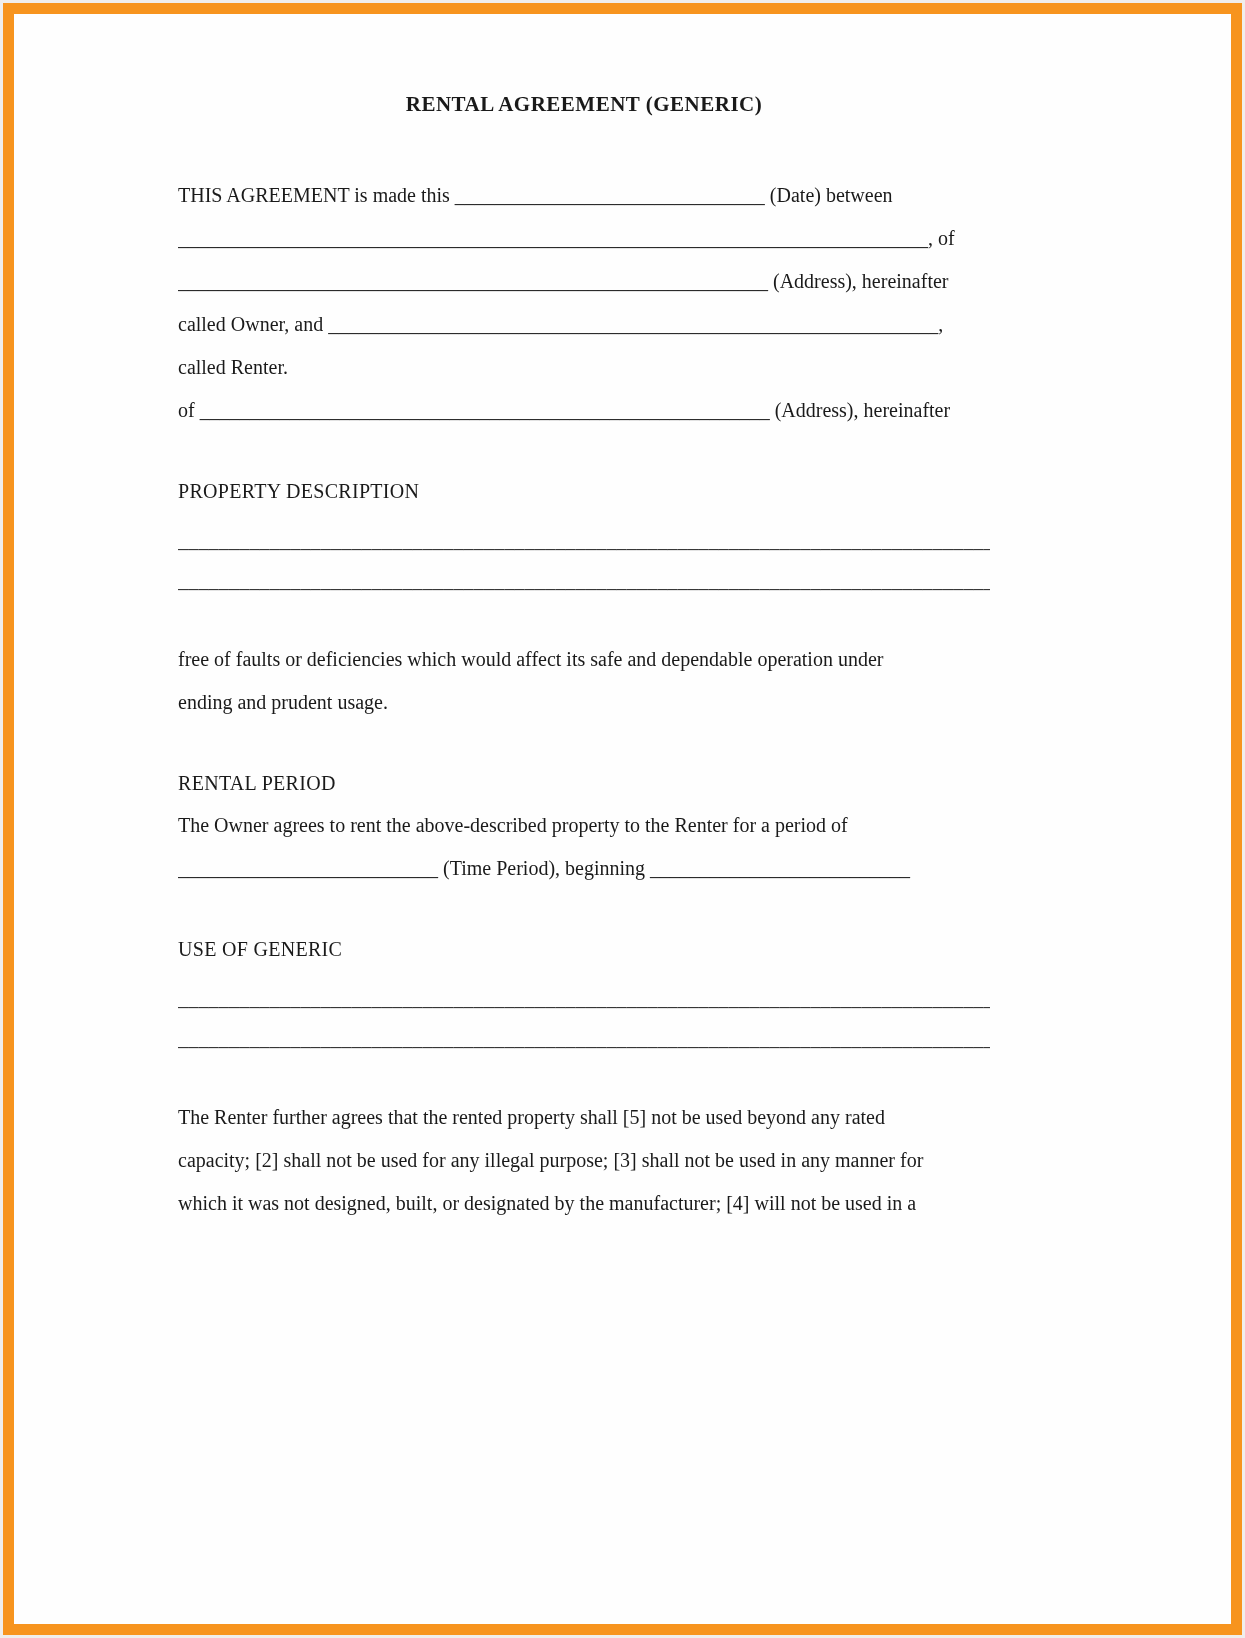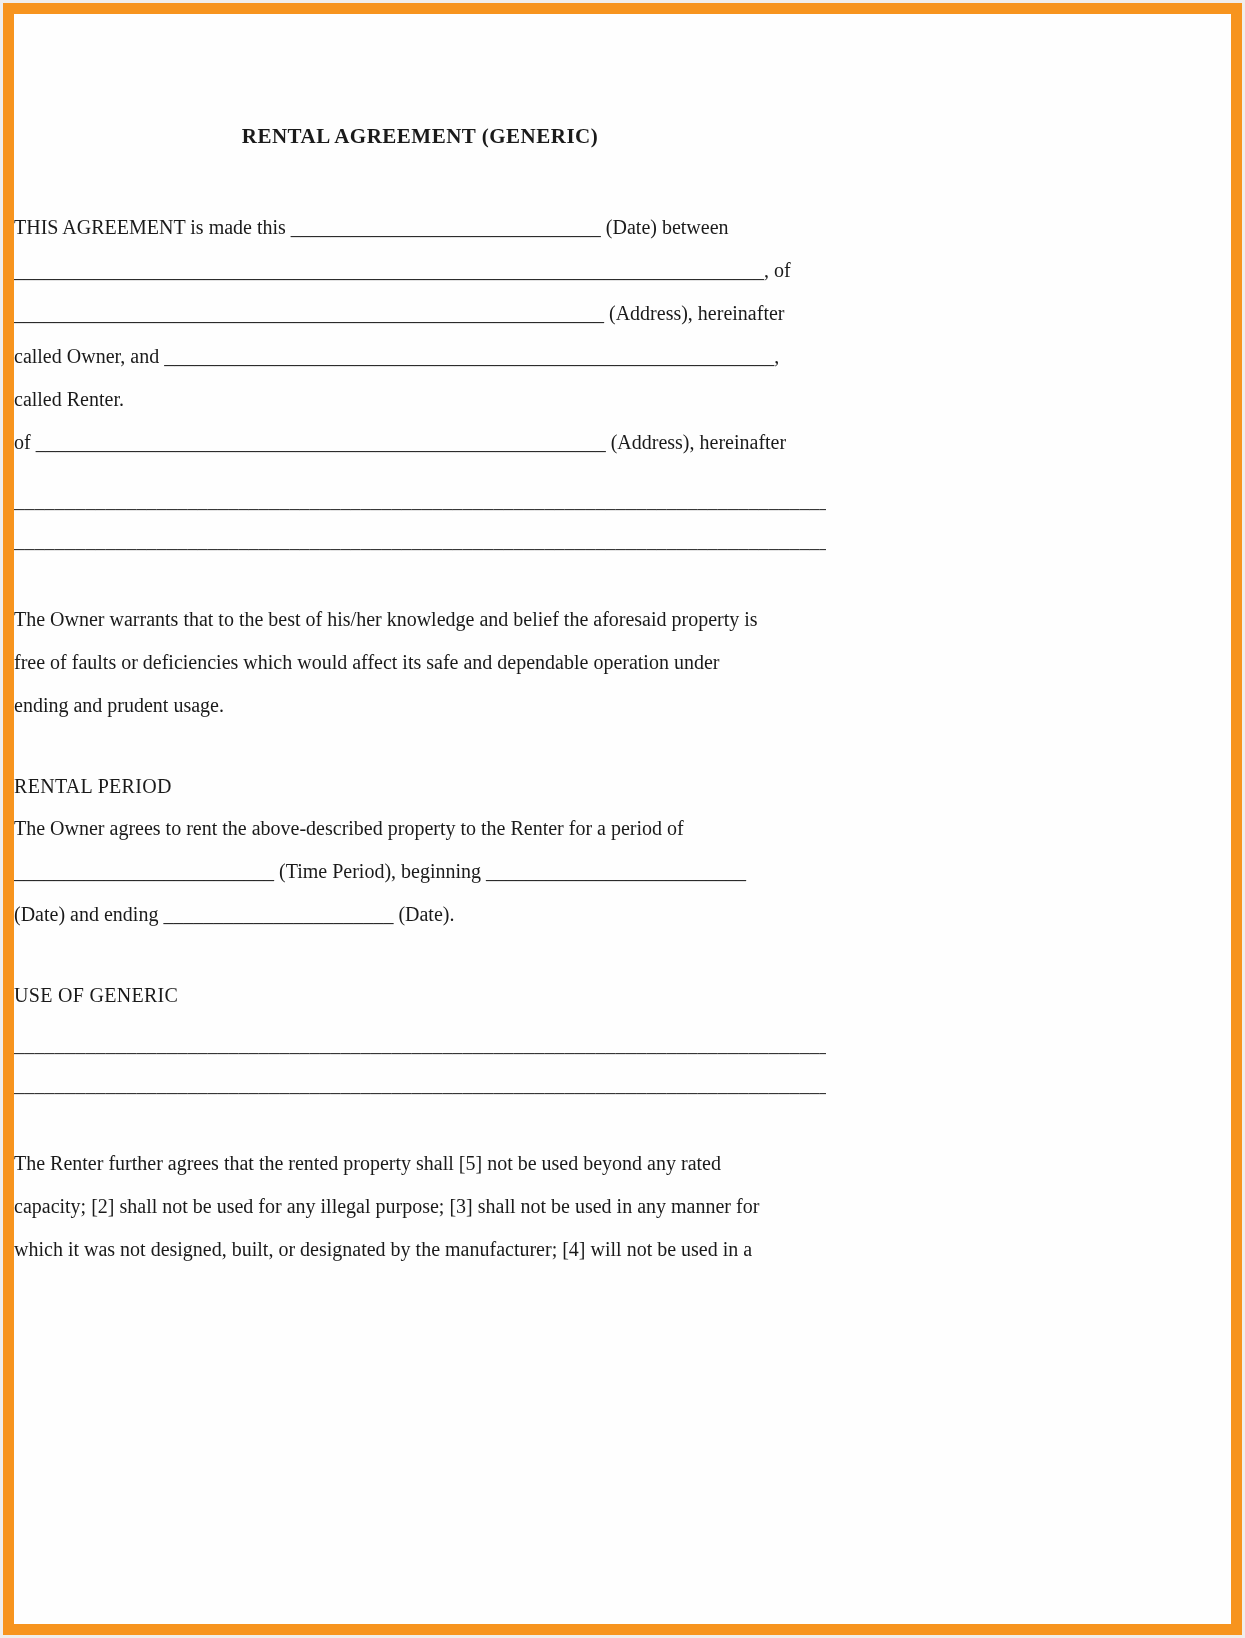--- a/index.html
+++ b/index.html
@@ -18,22 +18,23 @@
   .orange-frame {
     position: absolute;
     inset: 0;
     box-sizing: border-box;
     border: 11px solid var(--accent);
     background: #fefefe;
   }
   .content {
     position: relative;
     box-sizing: border-box;
+    margin-left: 164px;
     width: 812px;
-    padding-top: 108px;
+    padding-top: 76px;
     font-size: 20px;
   }
   .doc-title {
     text-align: center;
     font-weight: bold;
     font-size: 21px;
     letter-spacing: 0.5px;
     line-height: 28px;
   }
   .para { margin-top: 0; }
@@ -73,38 +74,37 @@
 
       <div class="para intro-block">
         <div class="line">THIS AGREEMENT is made this _______________________________ (Date) between</div>
         <div class="line">___________________________________________________________________________, of</div>
         <div class="line">___________________________________________________________ (Address), hereinafter</div>
         <div class="line">called Owner, and _____________________________________________________________,</div>
         <div class="line">called Renter.</div>
         <div class="line">of _________________________________________________________ (Address), hereinafter</div>
       </div>
 
+      <div class="section-heading pd-heading">PROPERTY DESCRIPTION</div>
 
       <div class="para pd-blanks">
         <div class="blank-line">________________________________________________________________________________</div>
         <div class="blank-line">________________________________________________________________________________</div>
       </div>
 
       <div class="para warranty-block">
-        <div class="line">The Owner warrants that to the best of his/her knowledge and belief the aforesaid property is</div>
         <div class="line">free of faults or deficiencies which would affect its safe and dependable operation under</div>
         <div class="line">ending and prudent usage.</div>
       </div>
 
       <div class="section-heading rp-heading">RENTAL PERIOD</div>
 
       <div class="para">
         <div class="line">The Owner agrees to rent the above-described property to the Renter for a period of</div>
         <div class="line">__________________________ (Time Period), beginning __________________________</div>
-        <div class="line">(Date) and ending _______________________ (Date).</div>
       </div>
 
       <div class="section-heading uop-heading">USE OF GENERIC</div>
 
       <div class="para uop-blanks">
         <div class="blank-line">________________________________________________________________________________</div>
         <div class="blank-line">________________________________________________________________________________</div>
       </div>
 
       <div class="para terms-block">

